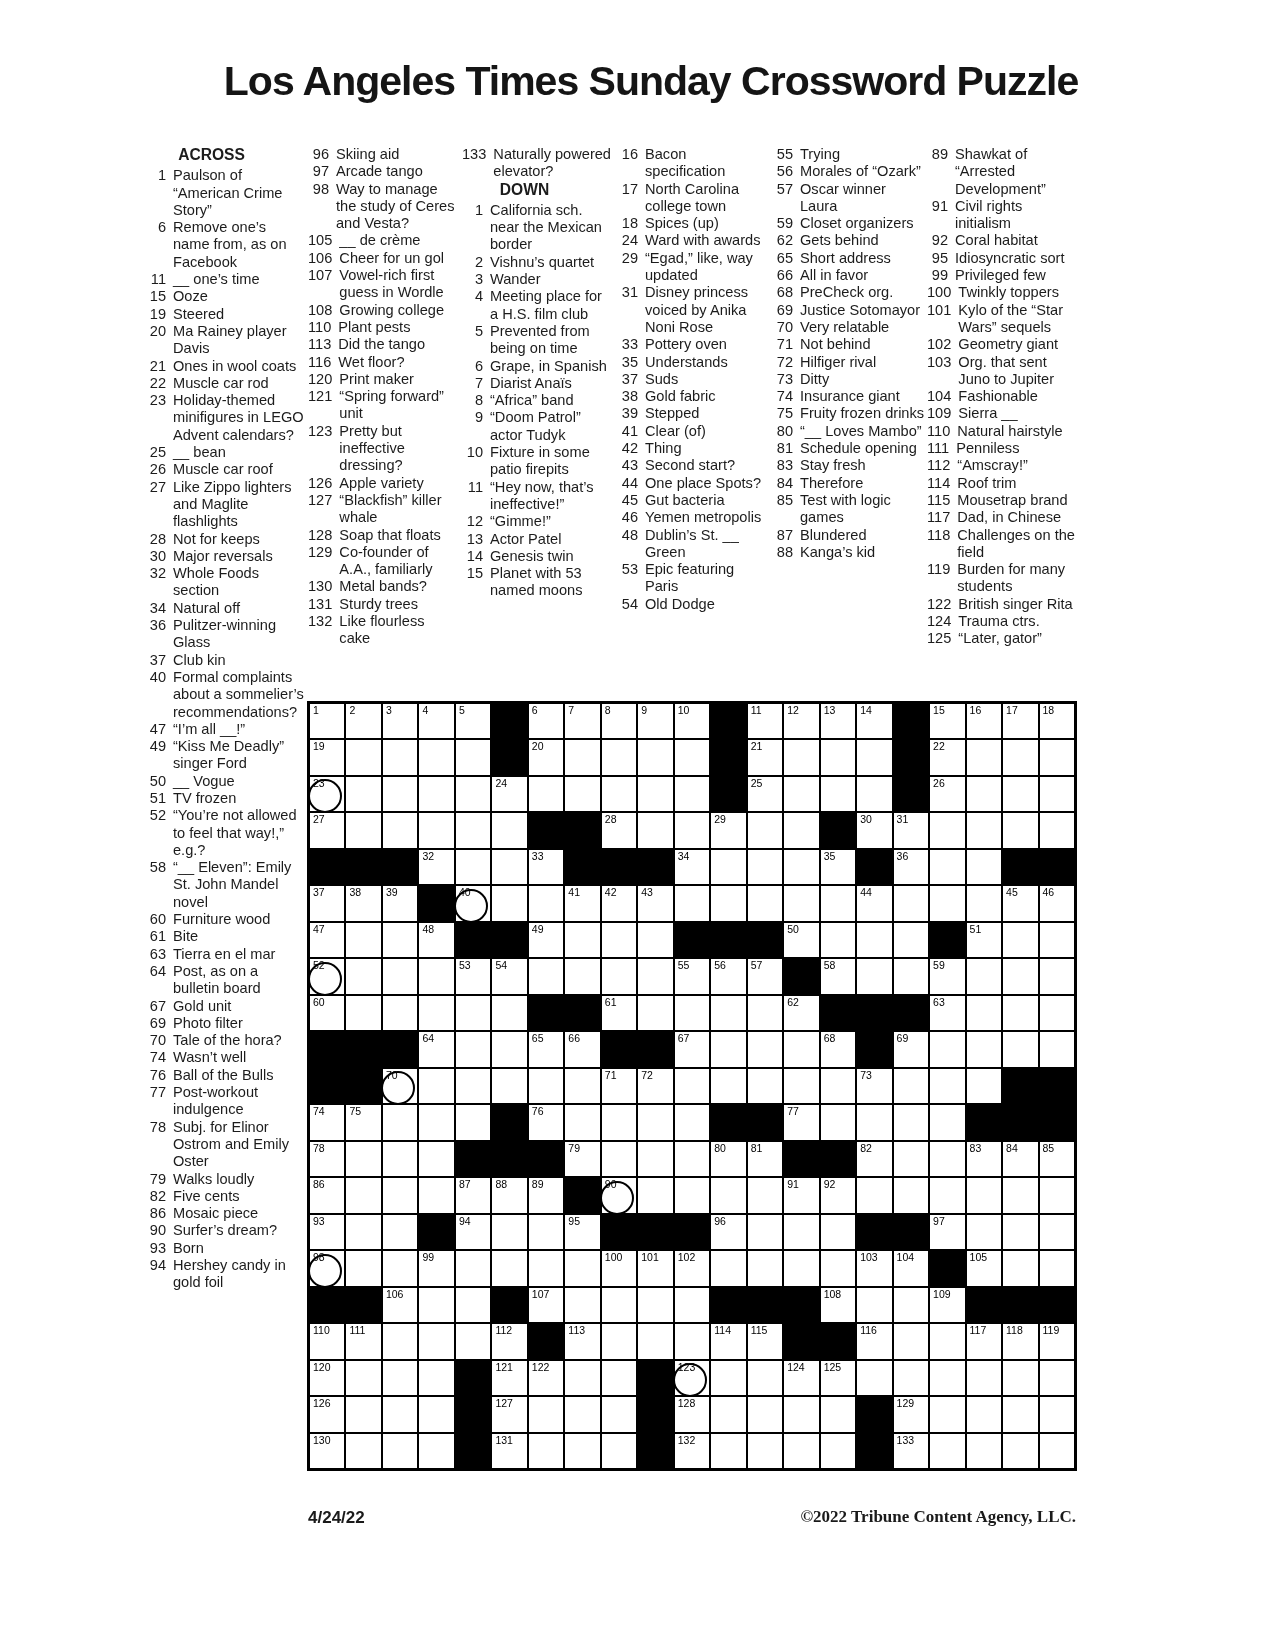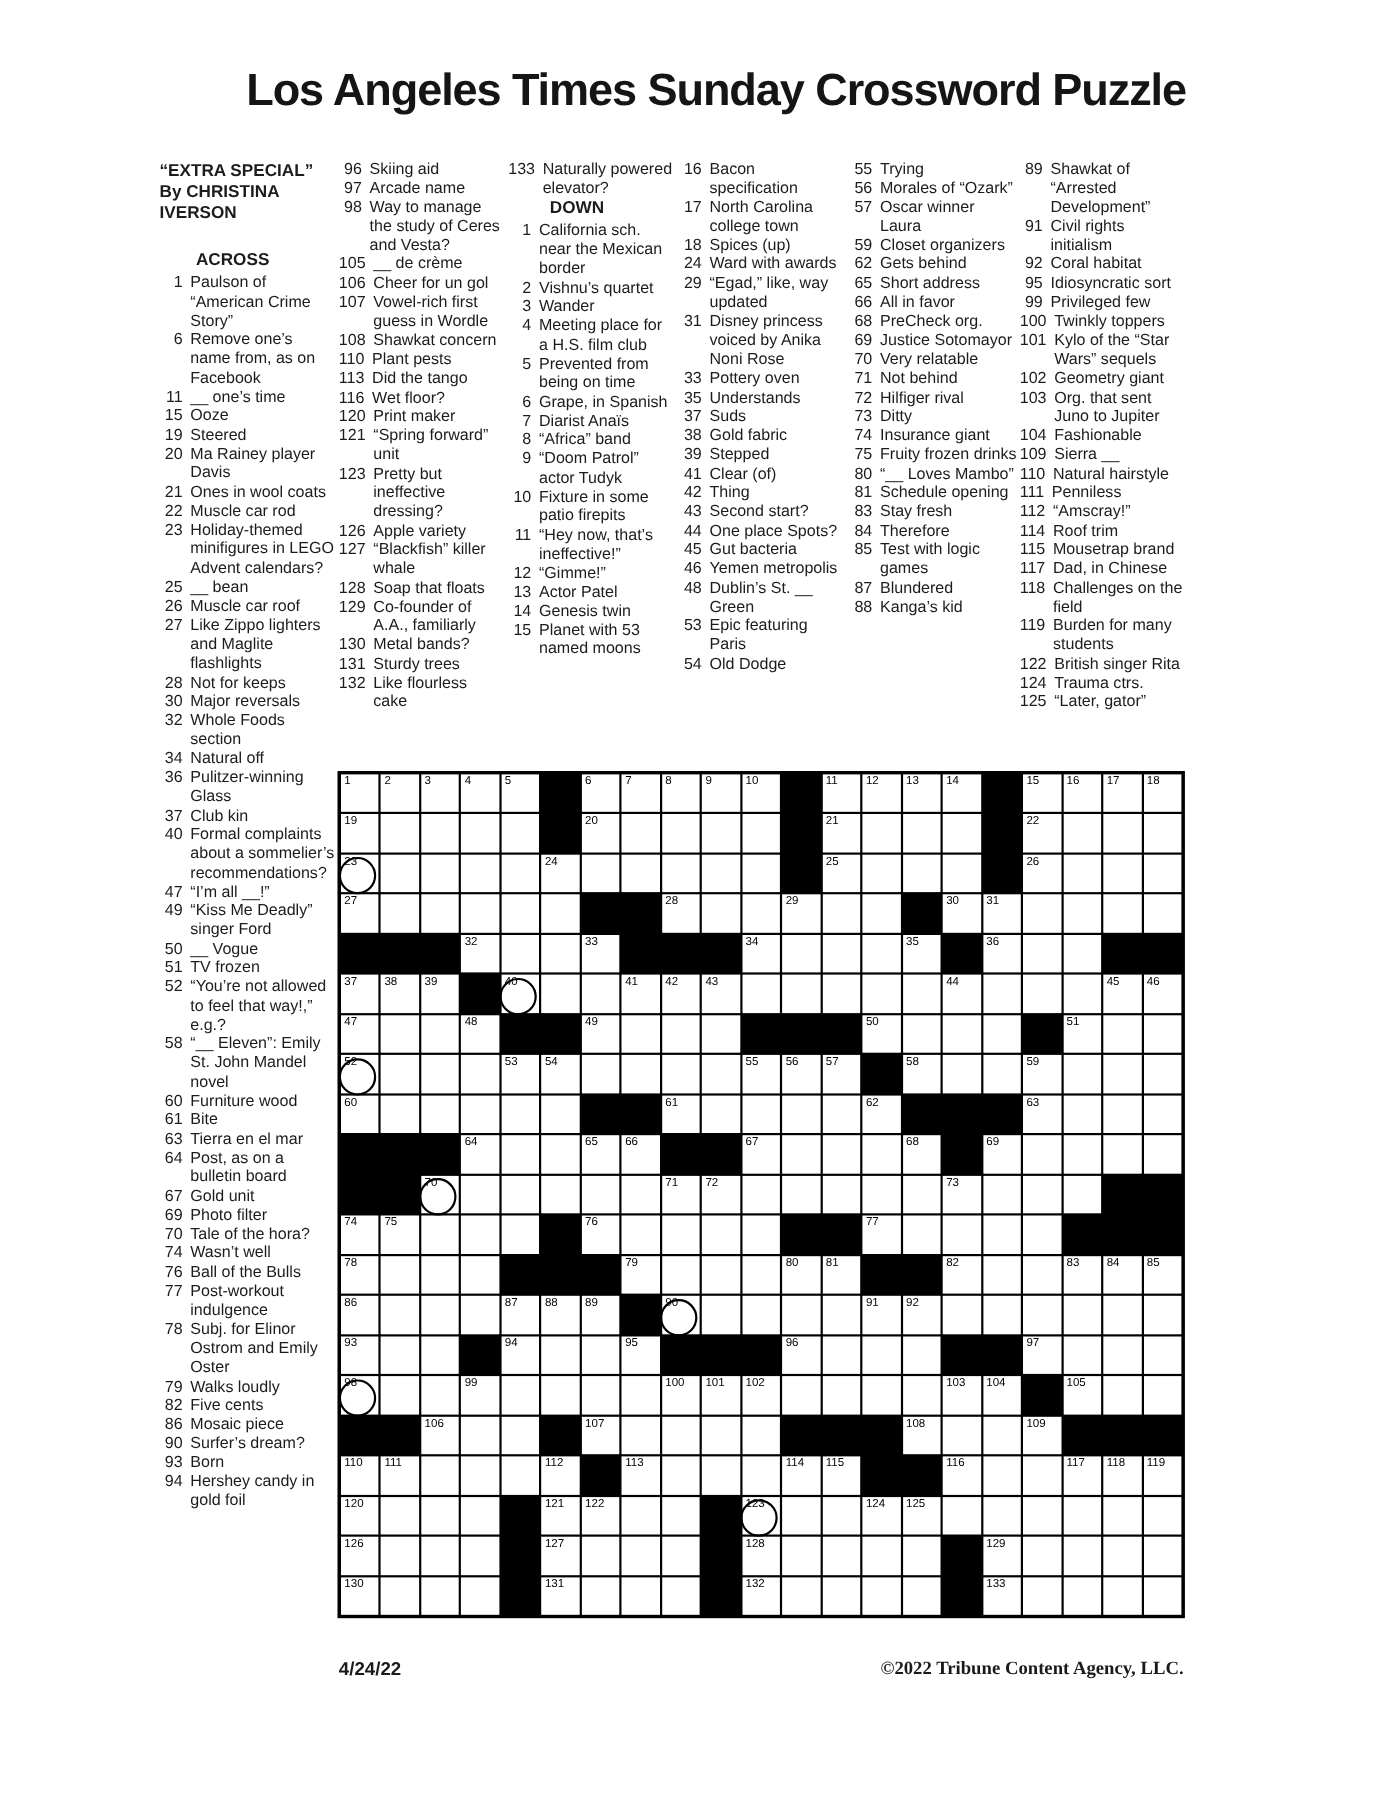--- a/index.html
+++ b/index.html
@@ -32,21 +32,20 @@
   .date{position:absolute;left:308px;top:1508px;font:bold 17px "Liberation Sans",sans-serif;}
   .copyright{position:absolute;right:189px;top:1507px;font:bold 17px "Liberation Serif",serif;}
 </style>
 </head>
 <body>
 
 <div class="page">
   <h1 class="title">Los Angeles Times Sunday Crossword Puzzle</h1>
 
   <div class="col col1">
-    <div class="meta">“EXTRA SPECIAL” By CHRISTINA IVERSON</div>
     <div class="list-head">ACROSS</div>
     <div class="clues">
         <div class="clue">
           <span class="num">1</span>
           <span class="txt">Paulson of “American Crime Story”</span>
         </div>
         <div class="clue">
           <span class="num">6</span>
           <span class="txt">Remove one’s name from, as on Facebook</span>
         </div>
@@ -214,41 +213,41 @@
   </div>
 
   <div class="col col2">
     <div class="clues">
         <div class="clue">
           <span class="num">96</span>
           <span class="txt">Skiing aid</span>
         </div>
         <div class="clue">
           <span class="num">97</span>
-          <span class="txt">Arcade name</span>
+          <span class="txt">Arcade tango</span>
         </div>
         <div class="clue">
           <span class="num">98</span>
           <span class="txt">Way to manage the study of Ceres and Vesta?</span>
         </div>
         <div class="clue">
           <span class="num">105</span>
           <span class="txt">__ de crème</span>
         </div>
         <div class="clue">
           <span class="num">106</span>
           <span class="txt">Cheer for un gol</span>
         </div>
         <div class="clue">
           <span class="num">107</span>
           <span class="txt">Vowel-rich first guess in Wordle</span>
         </div>
         <div class="clue">
           <span class="num">108</span>
-          <span class="txt">Shawkat concern</span>
+          <span class="txt">Growing college</span>
         </div>
         <div class="clue">
           <span class="num">110</span>
           <span class="txt">Plant pests</span>
         </div>
         <div class="clue">
           <span class="num">113</span>
           <span class="txt">Did the tango</span>
         </div>
         <div class="clue">

